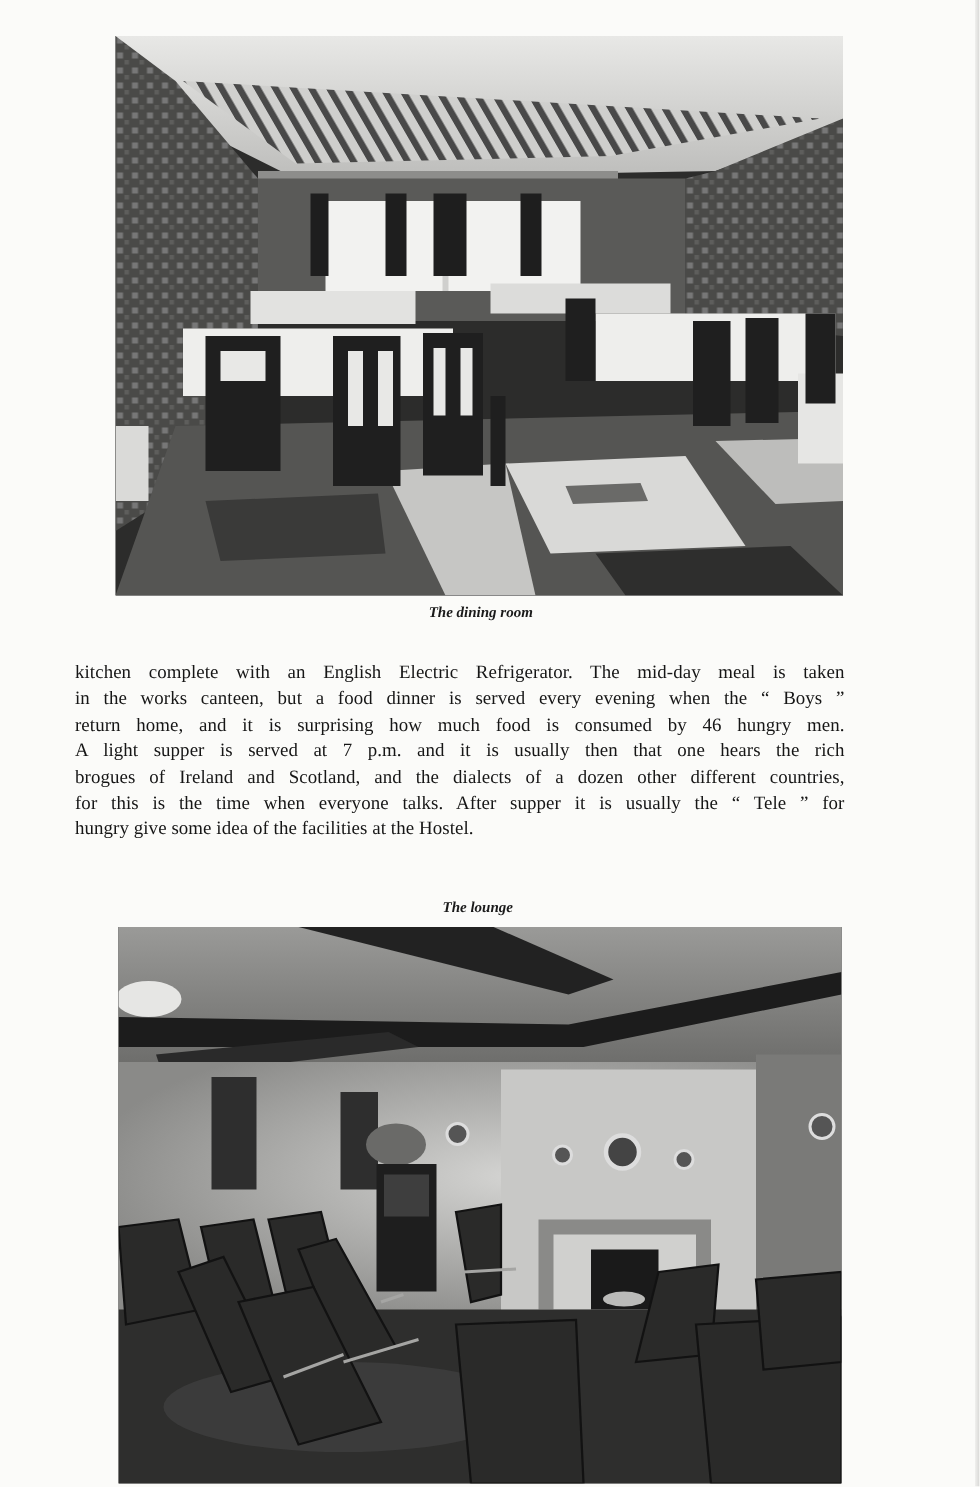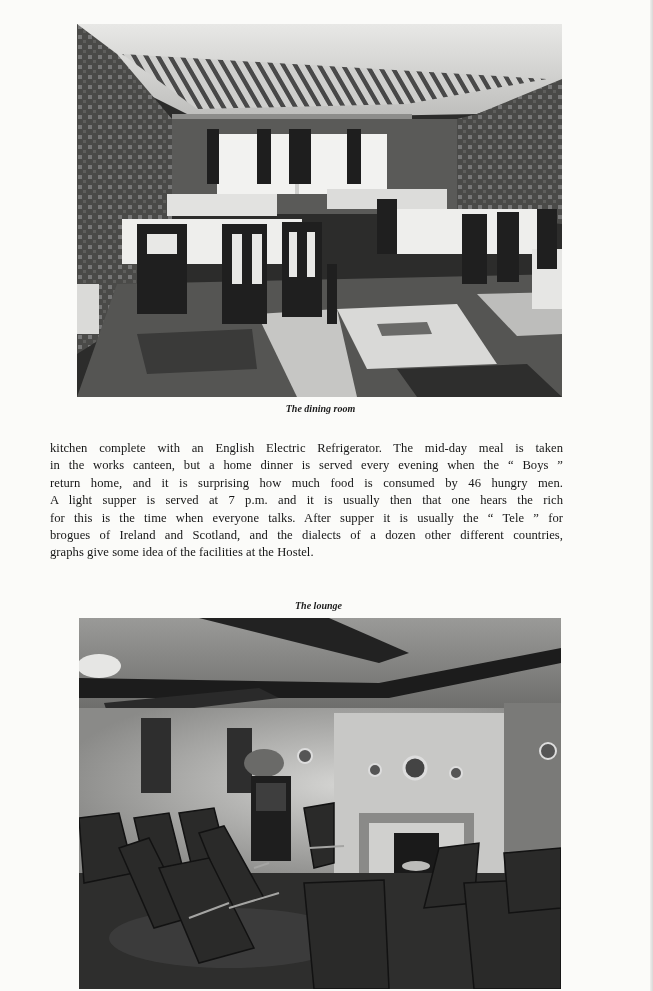--- a/index.html
+++ b/index.html
@@ -113,26 +113,26 @@
     </g>
 
     <rect x="0" y="260" width="22" height="50" fill="#dadad8"></rect>
   </svg>
 </div>
 
 <div class="caption" id="caption-dining">The dining room</div>
 
 <div class="body-text">
   <span class="line">kitchen complete with an English Electric Refrigerator. The mid-day meal is taken</span>
-  <span class="line">in the works canteen, but a home dinner is served every evening when the “ Boys ”</span>
+  <span class="line">in the works canteen, but a food dinner is served every evening when the “ Boys ”</span>
   <span class="line">return home, and it is surprising how much food is consumed by 46 hungry men.</span>
   <span class="line">A light supper is served at 7 p.m. and it is usually then that one hears the rich</span>
+  <span class="line">brogues of Ireland and Scotland, and the dialects of a dozen other different countries,</span>
   <span class="line">for this is the time when everyone talks. After supper it is usually the “ Tele ” for</span>
-  <span class="line">brogues of Ireland and Scotland, and the dialects of a dozen other different countries,</span>
-  <span class="line last">graphs give some idea of the facilities at the Hostel.</span>
+  <span class="line last">hungry give some idea of the facilities at the Hostel.</span>
 </div>
 
 <div class="caption" id="caption-lounge">The lounge</div>
 
 <div class="photo" id="photo-lounge">
   <svg viewBox="0 0 482 371" preserveAspectRatio="none">
     <defs>
       <linearGradient id="lceil" x1="0" y1="0" x2="0" y2="1">
         <stop offset="0" stop-color="#9a9a98"></stop>
         <stop offset="1" stop-color="#6e6e6c"></stop>

